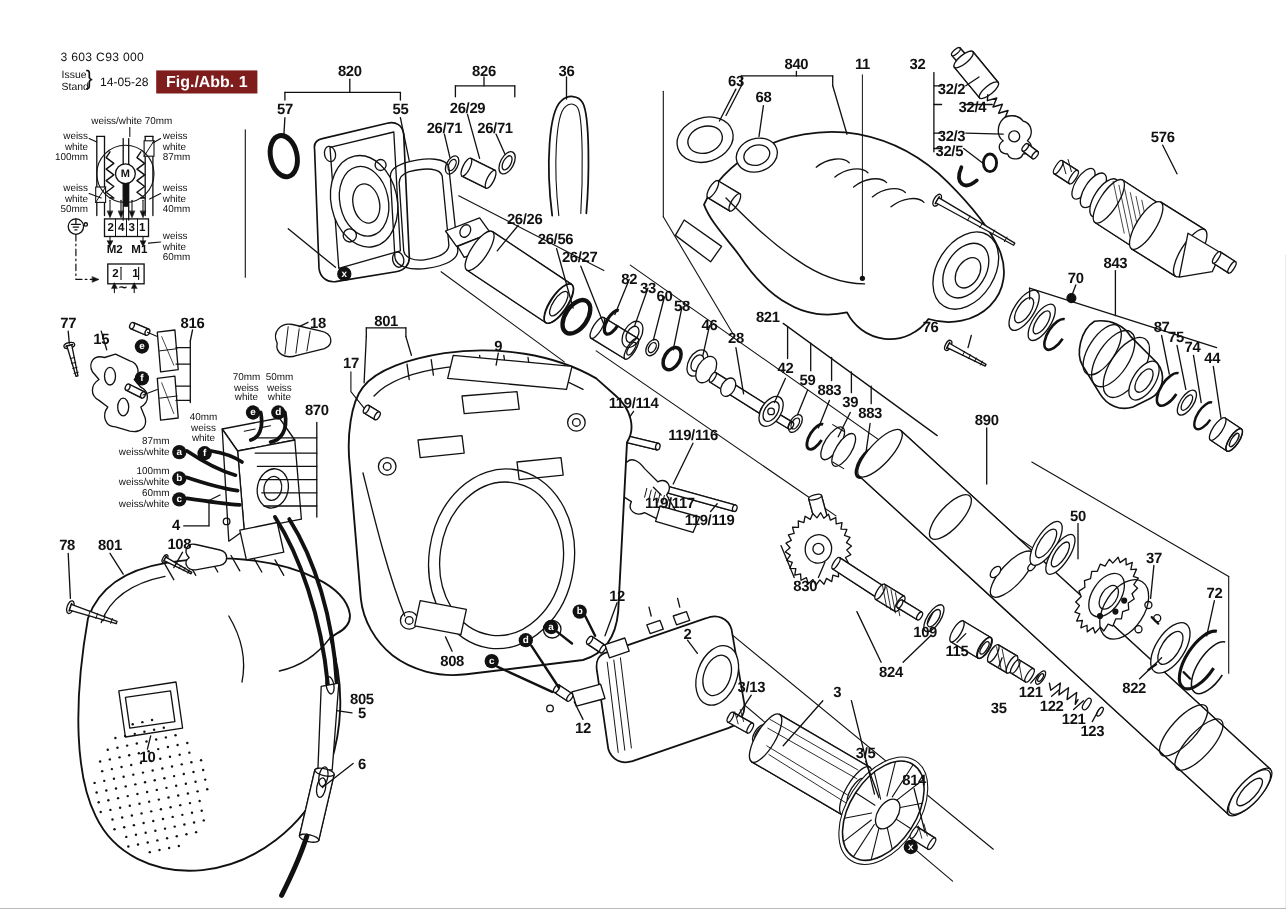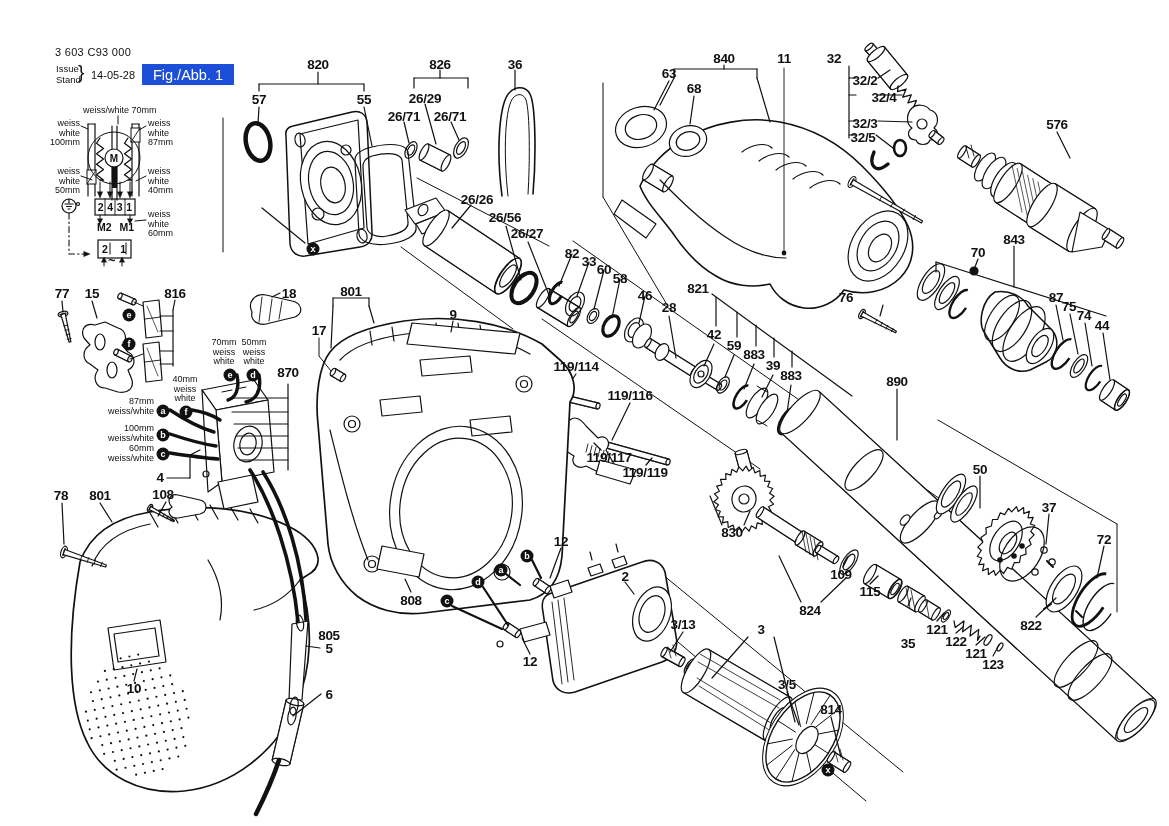--- a/index.html
+++ b/index.html
@@ -10,22 +10,22 @@
            line-height:1;white-space:nowrap;letter-spacing:-0.3px;}
   .marker{position:absolute;width:13px;height:13px;border-radius:50%;background:#111;color:#fff;
           font-weight:bold;font-size:9px;line-height:13px;text-align:center;
           transform:translate(-50%,-50%);}
   .wlabel{position:absolute;font-size:9px;line-height:1.08;white-space:pre-line;}
   .wl-r{text-align:right;}
   .hdr-pn{position:absolute;left:55px;top:46px;font-size:11px;letter-spacing:0.3px;}
   .hdr-issue{position:absolute;left:56px;top:64px;font-size:9.5px;line-height:1.15;}
   .hdr-brace{position:absolute;left:78px;top:61px;font-size:19px;font-weight:400;}
   .hdr-date{position:absolute;left:91px;top:69px;font-size:11px;}
-  .figbox{position:absolute;left:142px;top:64px;width:92px;height:21px;background:#1d4ed8;color:#fff;
-          font-weight:normal;font-size:14.5px;display:flex;align-items:center;justify-content:center;}
+  .figbox{position:absolute;left:142px;top:64px;width:92px;height:21px;background:#7f1d1d;color:#fff;
+          font-weight:bold;font-size:14.5px;display:flex;align-items:center;justify-content:center;}
   .footer{position:absolute;left:1003px;top:737px;font-size:11px;line-height:13px;}
   .trow{position:absolute;display:flex;font-size:10.5px;font-weight:600;}
   .mlabel{position:absolute;transform:translate(-50%,-50%);font-size:10px;font-weight:bold;}
   .tilde{position:absolute;font-size:13px;font-weight:bold;}
 </style>
 </head>
 <body>
 
 <div id="stage">
   <svg id="art" width="1169" height="826" viewBox="0 0 1169 826">
@@ -956,21 +956,21 @@
       <div class="callout" style="left: 791px; top: 369px;">883</div>
       <div class="callout" style="left: 846px; top: 291px;">76</div>
       <div class="callout" style="left: 1014px; top: 233px;">843</div>
       <div class="callout" style="left: 978px; top: 246px;">70</div>
       <div class="callout" style="left: 1056px; top: 291px;">87</div>
       <div class="callout" style="left: 1069px; top: 300px;">75</div>
       <div class="callout" style="left: 1084px; top: 309px;">74</div>
       <div class="callout" style="left: 1102px; top: 319px;">44</div>
       <div class="callout" style="left: 897px; top: 375px;">890</div>
       <div class="callout" style="left: 62px; top: 287px;">77</div>
-      <div class="callout" style="left: 92px; top: 287px;">15</div>
+      <div class="callout" style="left: 92px; top: 302px;">15</div>
       <div class="callout" style="left: 175px; top: 287px;">816</div>
       <div class="callout" style="left: 289px; top: 287px;">18</div>
       <div class="callout" style="left: 351px; top: 285px;">801</div>
       <div class="callout" style="left: 319px; top: 324px;">17</div>
       <div class="callout" style="left: 453px; top: 308px;">9</div>
       <div class="callout" style="left: 288px; top: 366px;">870</div>
       <div class="callout" style="left: 576px; top: 360px;">119/114</div>
       <div class="callout" style="left: 630px; top: 389px;">119/116</div>
       <div class="callout" style="left: 609px; top: 451px;">119/117</div>
       <div class="callout" style="left: 645px; top: 466px;">119/119</div>

